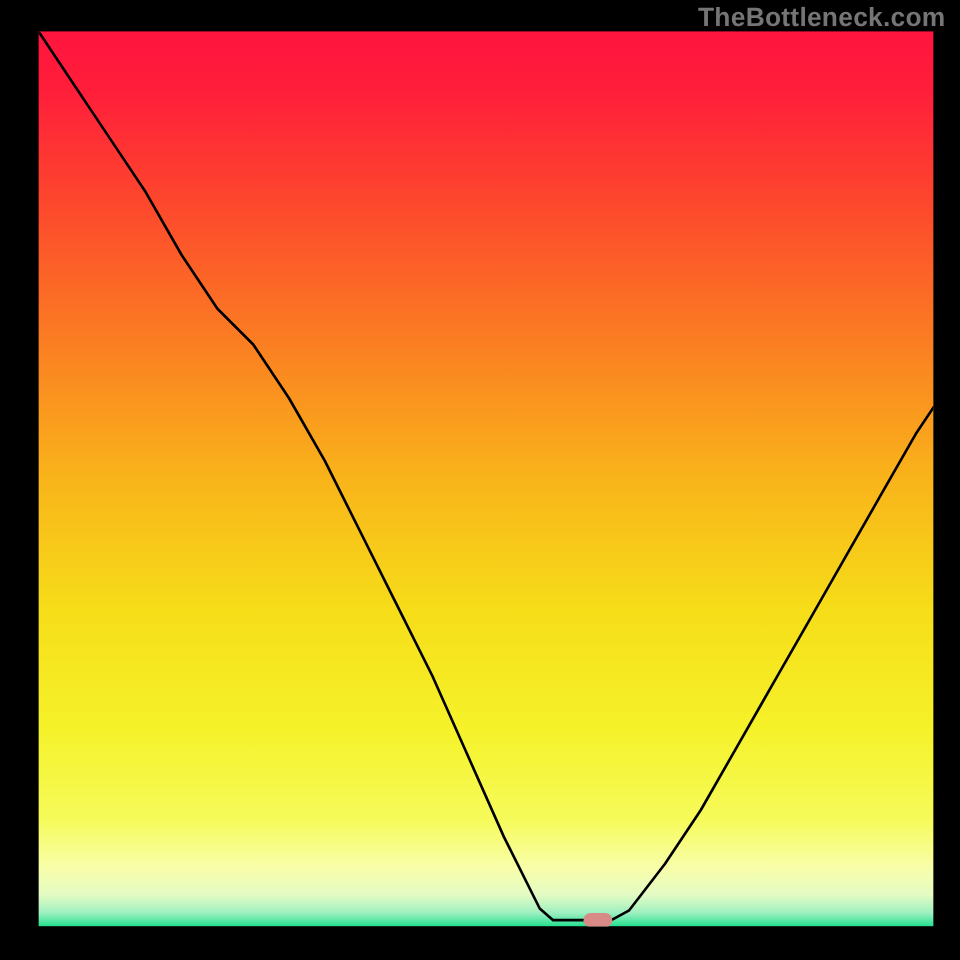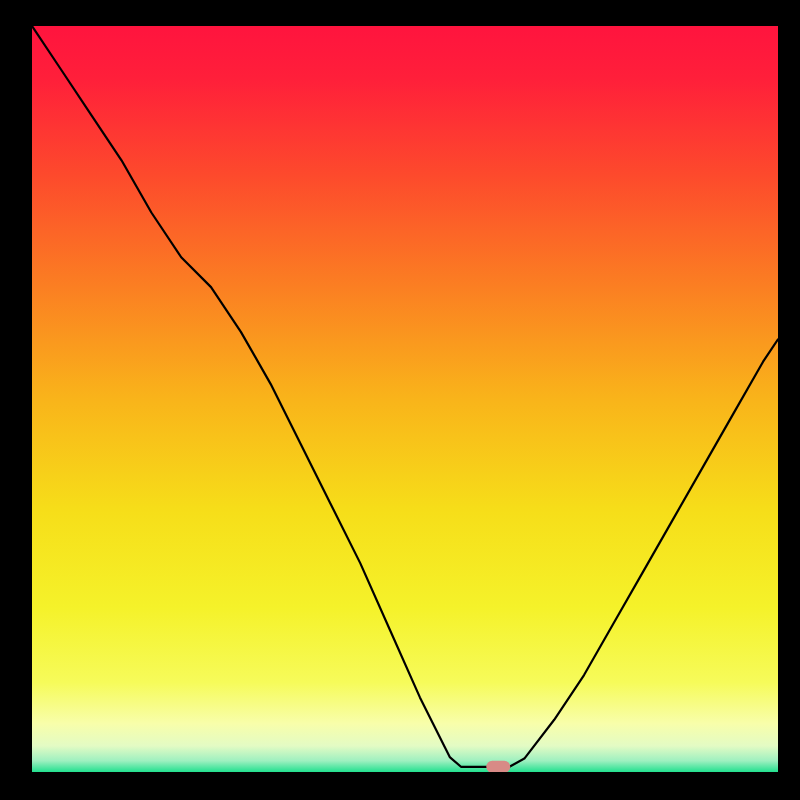--- a/index.html
+++ b/index.html
@@ -43,20 +43,21 @@
   }
   .marker {
     fill: #d88a86;
     stroke: none;
   }
 </style>
 </head>
 <body>
 
 <div class="frame">
+  <div class="watermark">TheBottleneck.com</div>
 
   <svg class="plot" viewBox="0 0 746 746" preserveAspectRatio="none">
     <defs>
       <linearGradient id="bg-grad" x1="0" y1="0" x2="0" y2="1">
           <stop offset="0%" stop-color="#ff143e"></stop>
           <stop offset="7.000000000000001%" stop-color="#ff1f3a"></stop>
           <stop offset="20%" stop-color="#fd4a2c"></stop>
           <stop offset="35%" stop-color="#fb7f22"></stop>
           <stop offset="50%" stop-color="#f9b41a"></stop>
           <stop offset="65%" stop-color="#f6de19"></stop>

